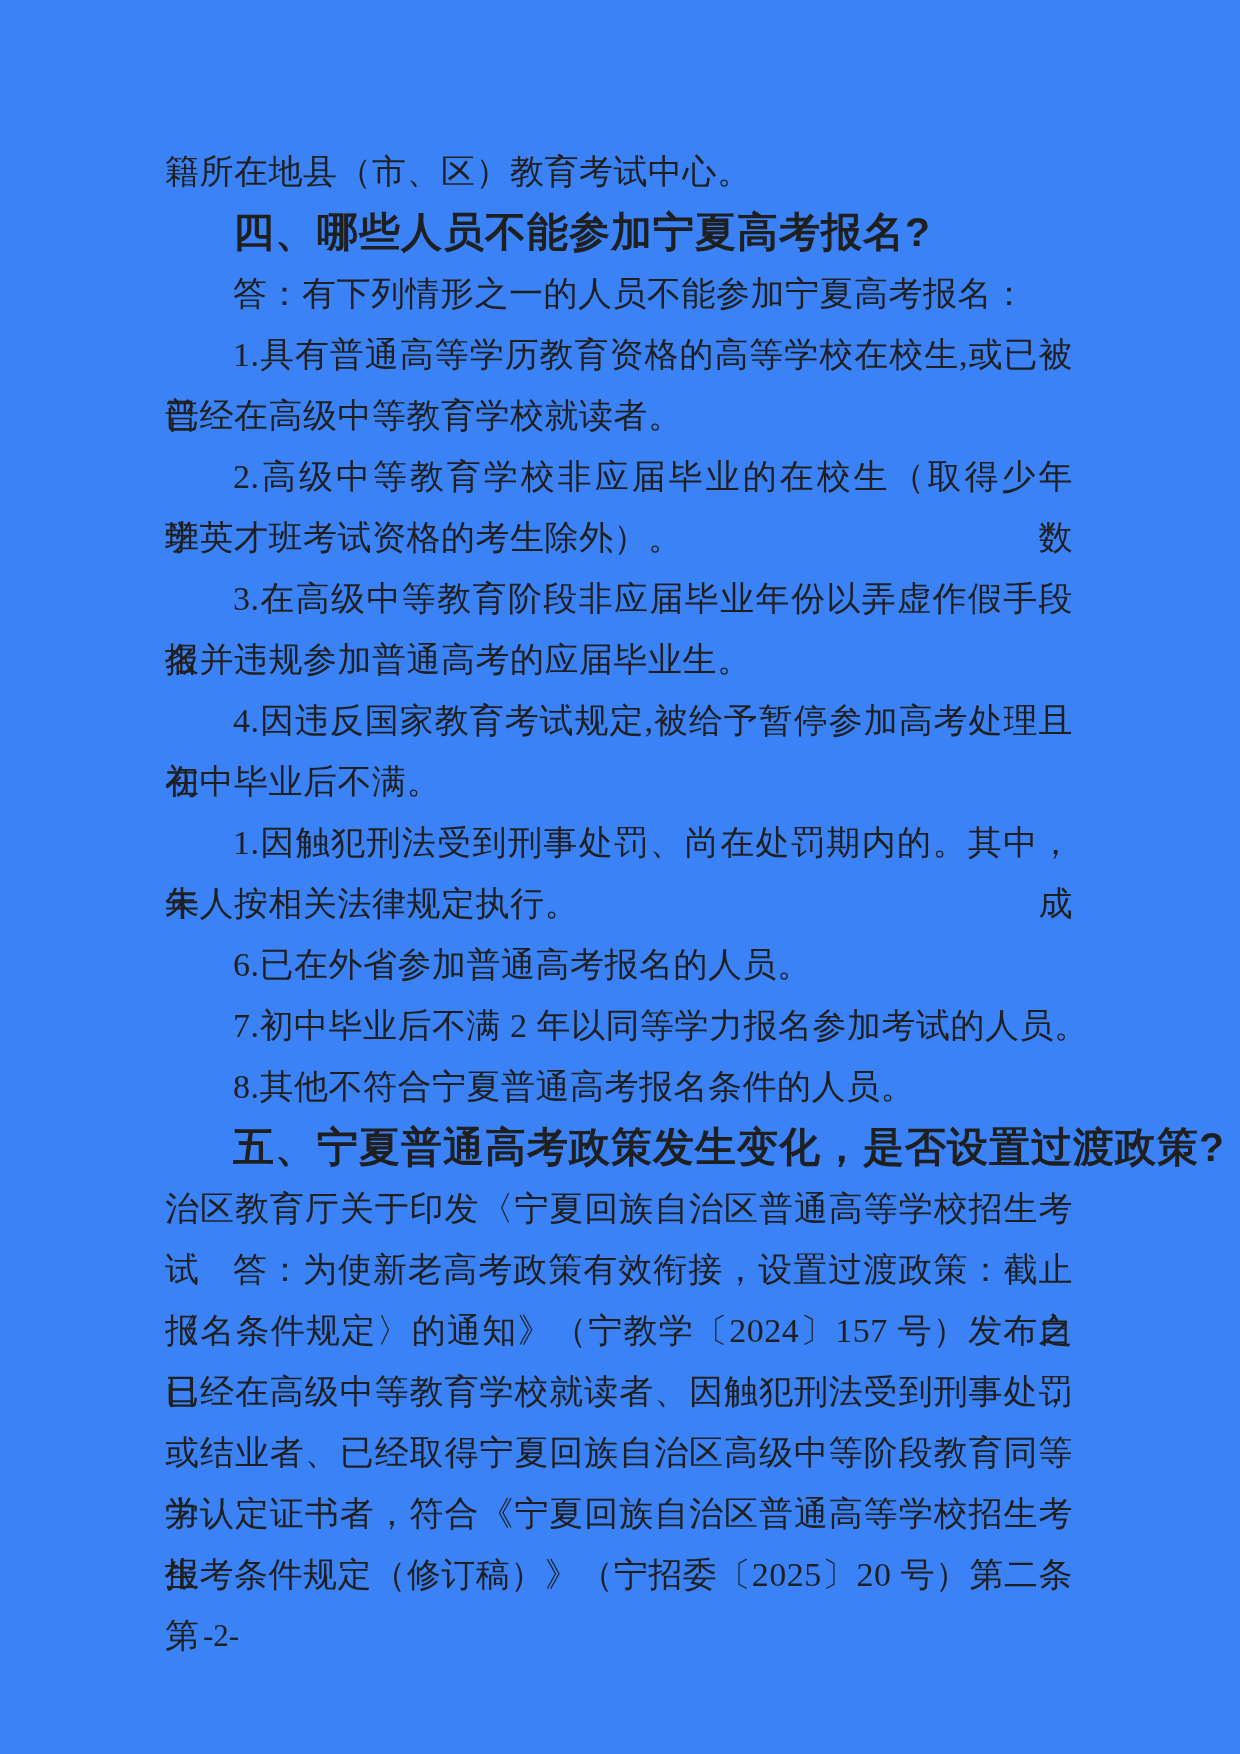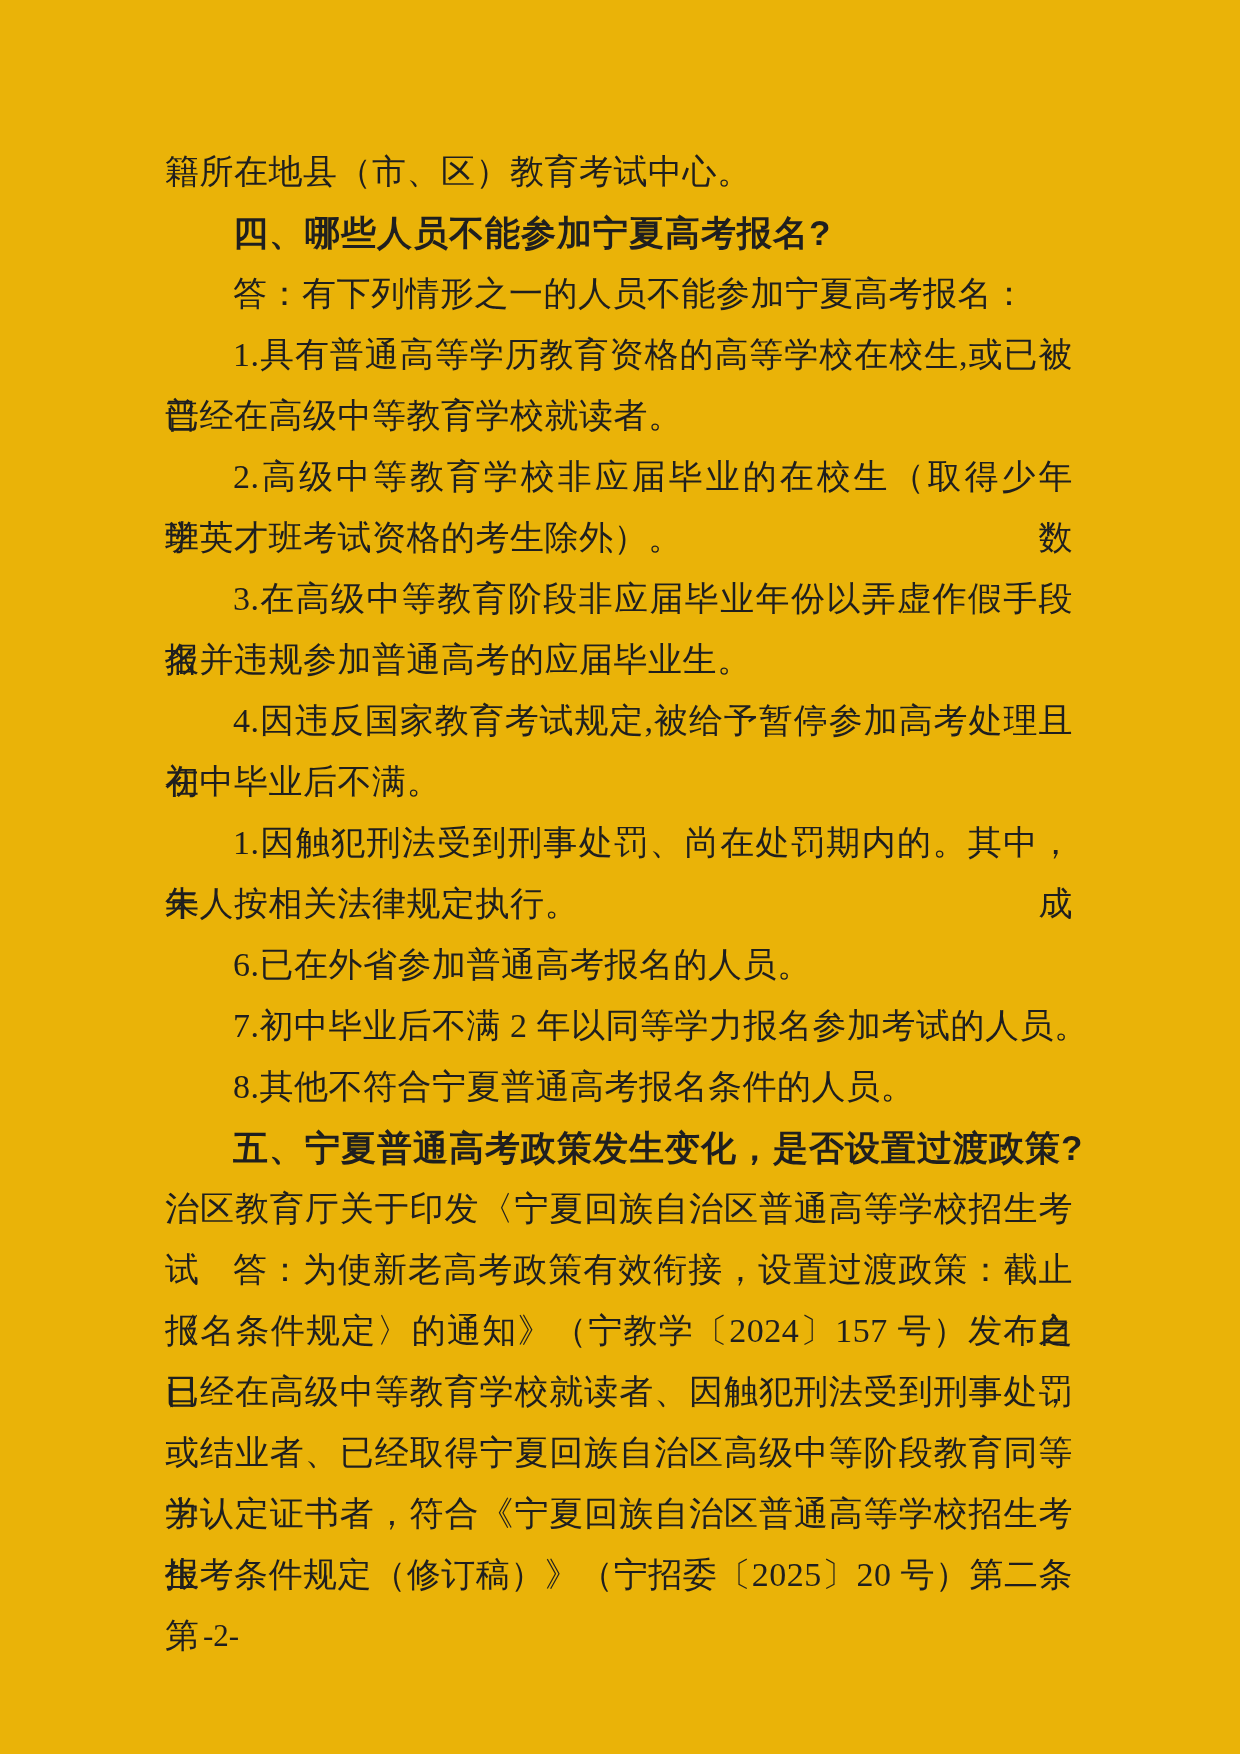--- a/index.html
+++ b/index.html
@@ -5,21 +5,21 @@
   html, body {
     margin: 0;
     padding: 0;
     background: #ffffff;
   }
   .page {
     position: relative;
     width: 1240px;
     height: 1754px;
     margin: 0 auto;
-    background: #eab308;
+    background: #3b82f6;
     box-sizing: border-box;
     padding: 141px 167px 0 165px;
     overflow: hidden;
     font-family: "Liberation Serif", "DejaVu Serif", serif;
     color: #1f1f1f;
   }
   .doc-lines { width: 100%; }
   .line {
     font-size: 34px;
     line-height: 61px;
@@ -30,21 +30,21 @@
   .line.justify {
     white-space: normal;
     text-align: justify;
     text-align-last: justify;
     text-justify: inter-character;
   }
   .line.indent { text-indent: 68px; }
   .line.heading {
     font-family: "Liberation Sans", "DejaVu Sans", sans-serif;
     font-weight: 700;
-    font-size: 35px;
+    font-size: 41px;
     letter-spacing: 1px;
   }
   .page-number {
     font-size: 31px;
     line-height: 61px;
     height: 61px;
     padding-left: 38px;
     font-family: "Liberation Serif", "DejaVu Serif", serif;
     color: #1f1f1f;
   }

